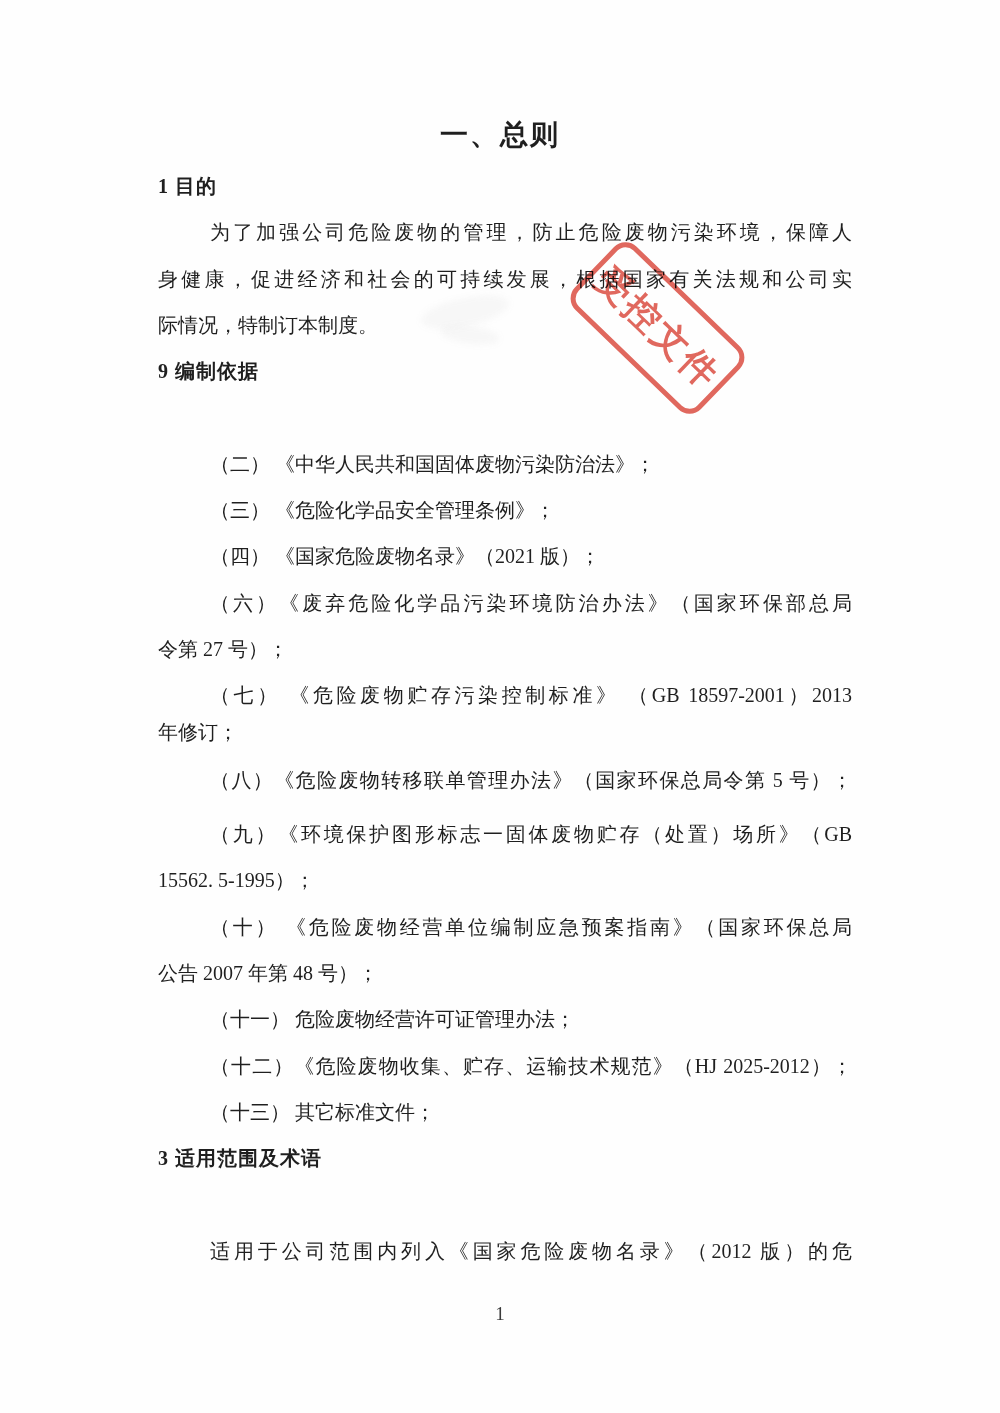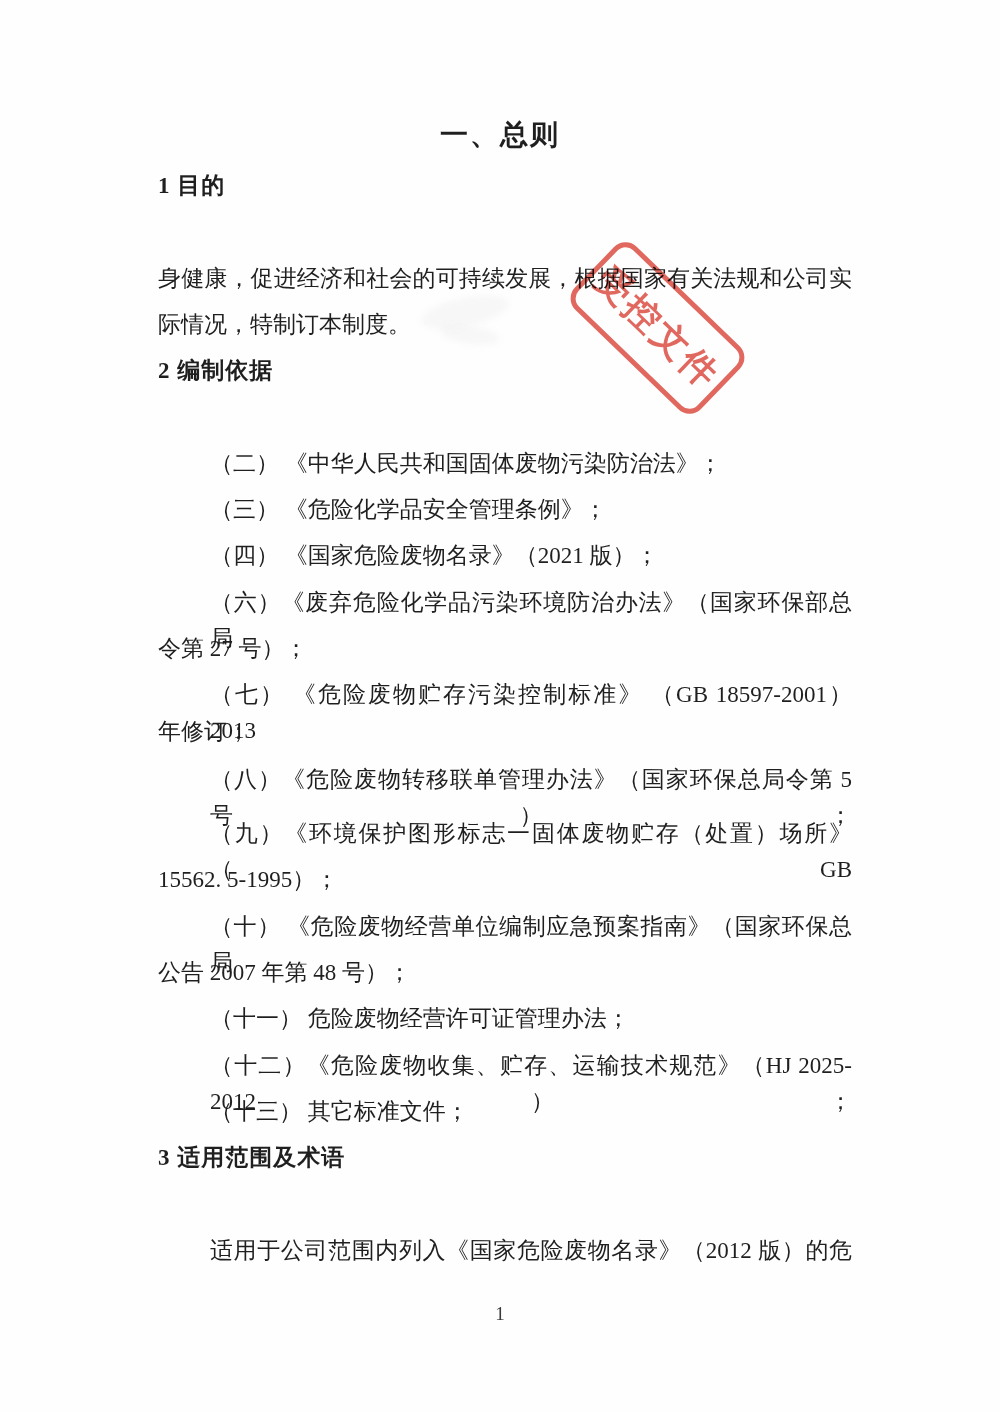--- a/index.html
+++ b/index.html
@@ -18,21 +18,21 @@
     text-align:center;
     font-size:28px;
     font-weight:bold;
     letter-spacing:2px;
   }
   .line{
     position:absolute;
     left:158px;
     width:694px;
     height:36px;
-    font-size:23px;
+    font-size:20px;
     line-height:36px;
     white-space:nowrap;
     box-sizing:border-box;
   }
   .h{font-weight:bold;letter-spacing:1px;}
   .ind{padding-left:52px;}
   .full{
     white-space:normal;
     text-align:justify;
     text-align-last:justify;
@@ -80,23 +80,24 @@
 <body>
 
 <div class="page">
 
   <div class="doc-title">一、总则</div>
 
   <div class="smudge smudge-1"></div>
   <div class="smudge smudge-2"></div>
 
   <div class="line h" style="top:168px">1 目的</div>
+  <div class="line ind full" style="top:214px">为了加强公司危险废物的管理，防止危险废物污染环境，保障人</div>
   <div class="line full" style="top:261px">身健康，促进经济和社会的可持续发展，根据国家有关法规和公司实</div>
   <div class="line" style="top:307px">际情况，特制订本制度。</div>
-  <div class="line h" style="top:353px">2 编制依据</div>
+  <div class="line h" style="top:353px">9 编制依据</div>
   <div class="line ind" style="top:446px">（二） 《中华人民共和国固体废物污染防治法》；</div>
   <div class="line ind" style="top:492px">（三） 《危险化学品安全管理条例》；</div>
   <div class="line ind" style="top:538px">（四） 《国家危险废物名录》（2021 版）；</div>
   <div class="line ind full" style="top:585px">（六）《废弃危险化学品污染环境防治办法》（国家环保部总局</div>
   <div class="line" style="top:631px">令第 27 号）；</div>
   <div class="line ind full" style="top:677px">（七） 《危险废物贮存污染控制标准》 （GB 18597-2001）2013</div>
   <div class="line" style="top:714px">年修订；</div>
   <div class="line ind full" style="top:762px">（八）《危险废物转移联单管理办法》（国家环保总局令第 5 号）；</div>
   <div class="line ind full" style="top:816px">（九）《环境保护图形标志一固体废物贮存（处置）场所》（GB</div>
   <div class="line" style="top:862px">15562. 5-1995）；</div>

